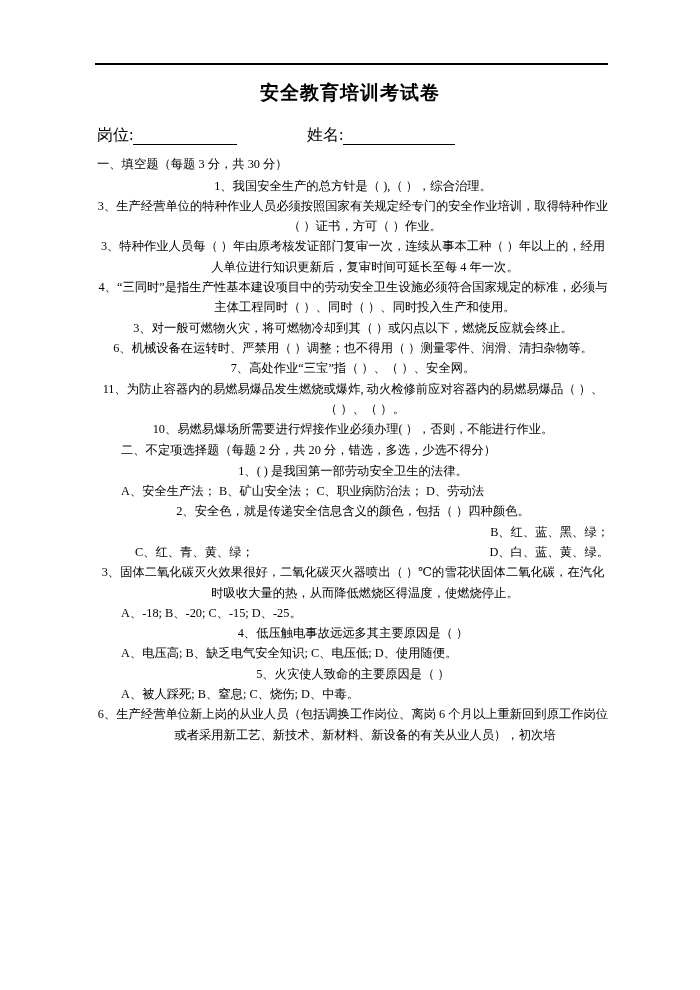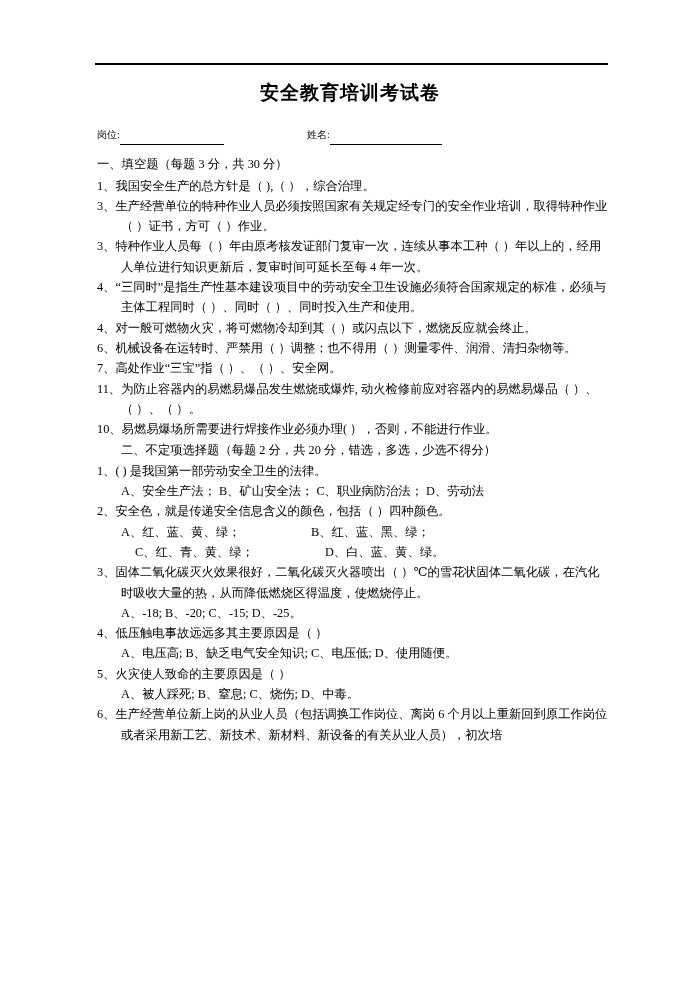--- a/index.html
+++ b/index.html
@@ -44,21 +44,21 @@
     position: absolute;
     top: 125px;
     left: 97px;
     width: 512px;
     font-size: 12.3px;
     line-height: 20.3px;
   }
   .idline {
     display: flex;
     margin-bottom: 7px;
-    font-size: 10px;
+    font-size: 16px;
   }
   .idline .f1 {
     width: 210px;
   }
   .idline .f2 {
     flex: 1;
   }
   .blank {
     display: inline-block;
     border-bottom: 1px solid #000;
@@ -71,30 +71,31 @@
   .sec-head {
     margin-top: 9px;
     margin-bottom: 1px;
   }
   .q {
     margin-left: 24px;
     text-indent: -24px;
     padding-left: 0;
     margin-top: 0px;
     margin-bottom: 0px;
+    text-align: center;
   }
   .opts {
     margin-left: 24px;
   }
   .opt-cols {
     margin-left: 24px;
     display: flex;
   }
   .opt-cols .c1 { width: 190px; }
-  .opt-cols .c2 { flex: 1; }
+  .opt-cols .c2 { flex: 1; text-align: right; }
   .sec2-head {
     margin-left: 24px;
     margin-top: 1px;
   }
 </style>
 </head>
 <body>
 
 <div class="page">
 
@@ -108,34 +109,33 @@
       <div class="f1"><span>岗位:</span><span class="blank b-post"></span></div>
       <div class="f2"><span>姓名:</span><span class="blank b-name"></span></div>
     </div>
 
     <div class="sec-head">一、填空题（每题 3 分，共 30 分）</div>
 
     <div class="q">1、我国安全生产的总方针是（                    ),（                    ），综合治理。</div>
     <div class="q">3、生产经营单位的特种作业人员必须按照国家有关规定经专门的安全作业培训，取得特种作业（                    ）证书，方可（                    ）作业。</div>
     <div class="q">3、特种作业人员每（    ）年由原考核发证部门复审一次，连续从事本工种（    ）年以上的，经用人单位进行知识更新后，复审时间可延长至每 4 年一次。</div>
     <div class="q">4、“三同时”是指生产性基本建设项目中的劳动安全卫生设施必须符合国家规定的标准，必须与主体工程同时（         ）、同时（         ）、同时投入生产和使用。</div>
-    <div class="q">4、对一般可燃物火灾，将可燃物冷却到其（         ）或闪点以下，燃烧反应就会终止。</div>
+    <div class="q">3、对一般可燃物火灾，将可燃物冷却到其（         ）或闪点以下，燃烧反应就会终止。</div>
     <div class="q">6、机械设备在运转时、严禁用（         ）调整；也不得用（         ）测量零件、润滑、清扫杂物等。</div>
     <div class="q">7、高处作业“三宝”指（         ）、（         ）、安全网。</div>
     <div class="q">11、为防止容器内的易燃易爆品发生燃烧或爆炸, 动火检修前应对容器内的易燃易爆品（       ）、（         ）、（         ）。</div>
     <div class="q">10、易燃易爆场所需要进行焊接作业必须办理(                    ），否则，不能进行作业。</div>
 
     <div class="sec2-head">二、不定项选择题（每题 2 分，共 20 分，错选，多选，少选不得分）</div>
 
     <div class="q">1、(  ) 是我国第一部劳动安全卫生的法律。</div>
     <div class="opts">A、安全生产法；     B、矿山安全法；     C、职业病防治法；     D、劳动法</div>
 
     <div class="q">2、安全色，就是传递安全信息含义的颜色，包括（  ）四种颜色。</div>
     <div class="opt-cols">
-      <div class="c1">A、红、蓝、黄、绿；</div>
       <div class="c2">B、红、蓝、黑、绿；</div>
     </div>
     <div class="opt-cols">
       <div class="c1" style="padding-left:14px">C、红、青、黄、绿；</div>
       <div class="c2">D、白、蓝、黄、绿。</div>
     </div>
 
     <div class="q">3、固体二氧化碳灭火效果很好，二氧化碳灭火器喷出（  ）℃的雪花状固体二氧化碳，在汽化时吸收大量的热，从而降低燃烧区得温度，使燃烧停止。</div>
     <div class="opts">A、-18;     B、-20;     C、-15;     D、-25。</div>
 

